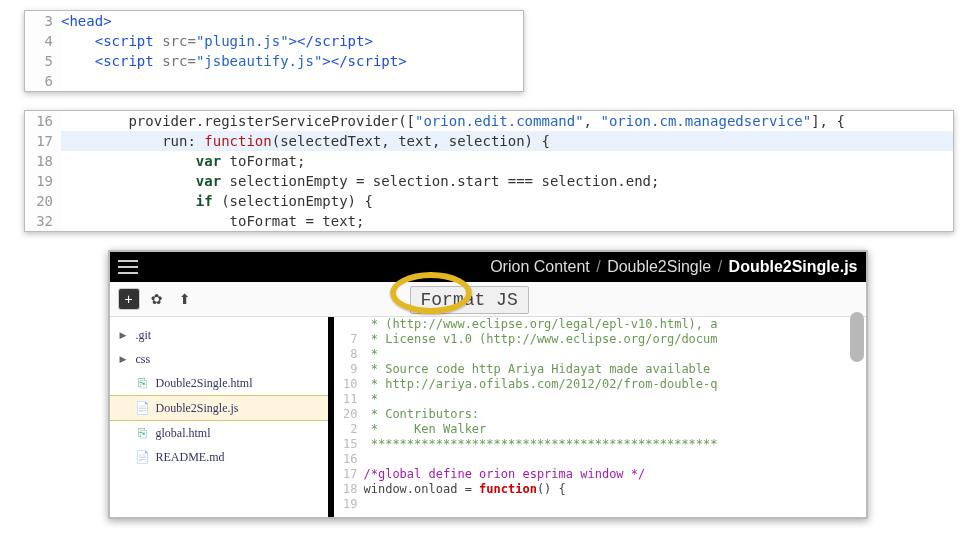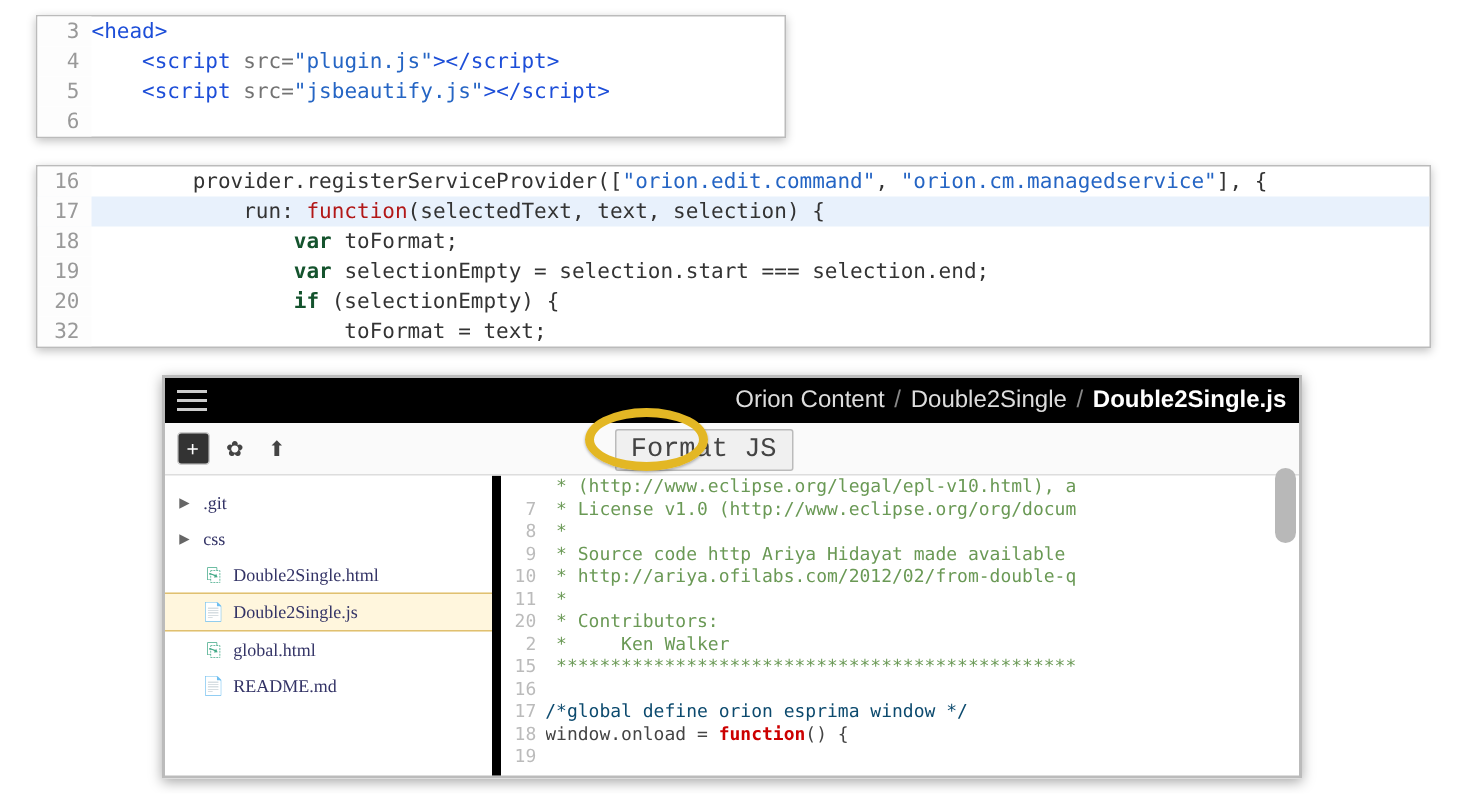--- a/index.html
+++ b/index.html
@@ -184,21 +184,21 @@
       width: 30px;
       text-align: right;
       padding-right: 6px;
       color: #bbb;
     }
     .ed-content {
       flex: 1;
       overflow: hidden;
     }
     .comment { color: #6a9955; }
-    .jsdoc { color: #0c4a6e; }
+    .jsdoc { color: #a21caf; }
     .ed-key { color: #c00; font-weight: bold; }
     .ed-plain { color: #444; }
     .scrollbar {
       position: absolute;
       right: 2px;
       top: 60px;
       width: 14px;
       height: 50px;
       background: #b8b8b8;
       border-radius: 7px;

